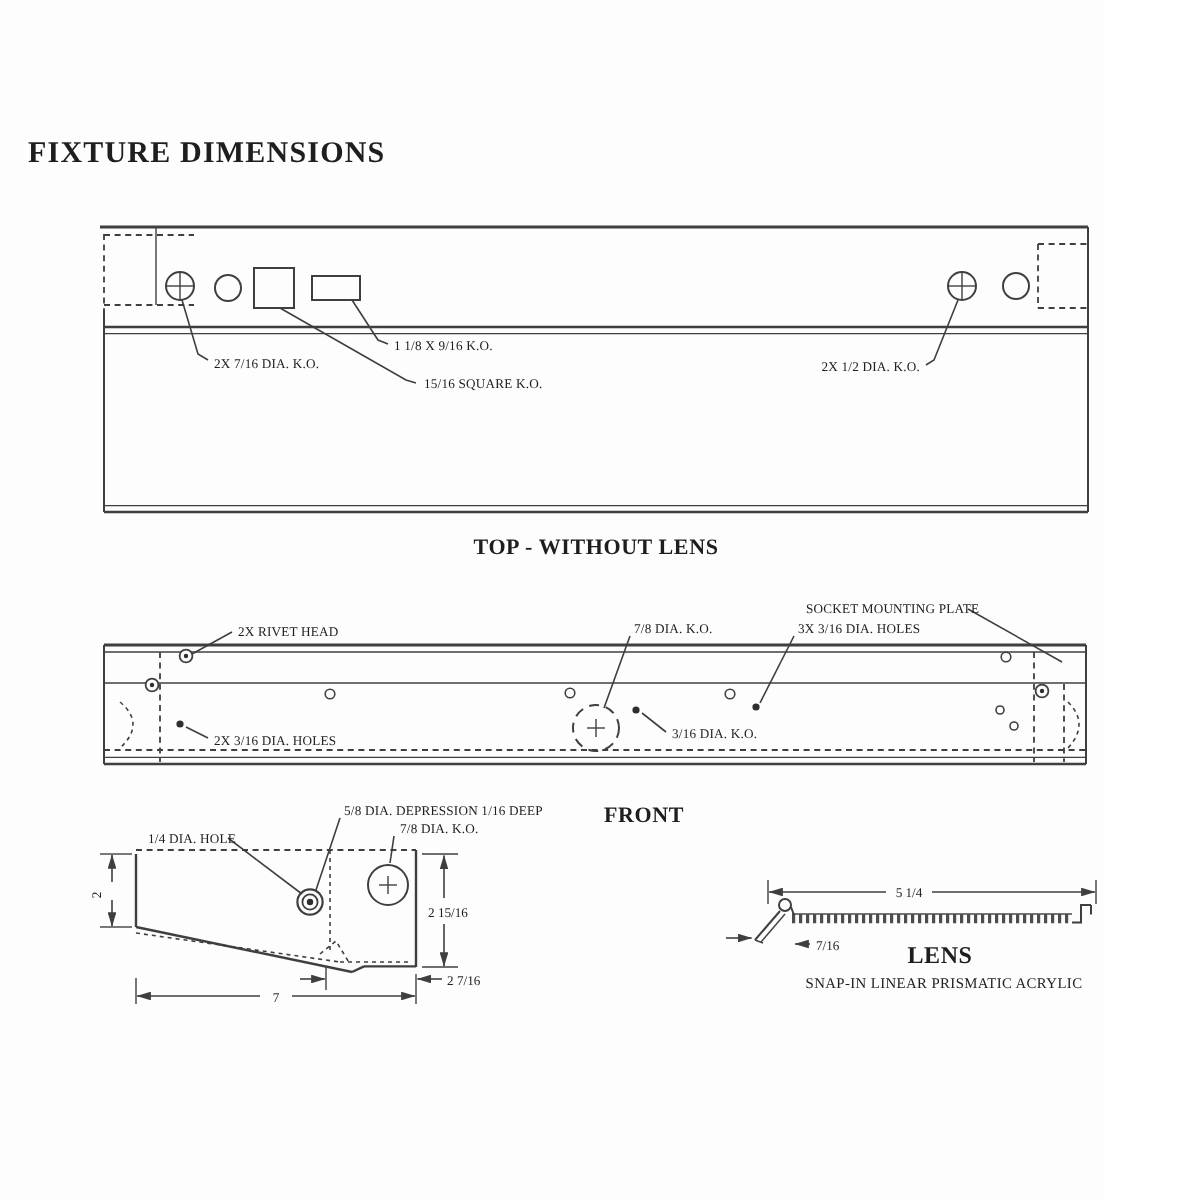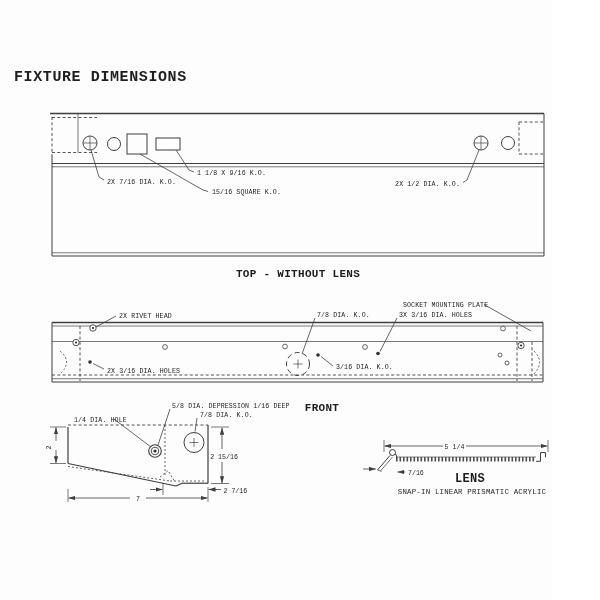--- a/index.html
+++ b/index.html
@@ -1,17 +1,17 @@
 <!DOCTYPE html>
 <html><head>
 <meta charset="utf-8">
 <style>
   html,body{margin:0;padding:0;background:#ffffff;}
   .stage{position:relative;width:552px;height:600px;background:#fdfdfd;overflow:hidden;
-         font-family:Liberation Mono, monospace;}
+         font-family:Liberation Serif, serif;}
   svg{display:block}
   .ln{stroke:#3f3f3f;fill:none;stroke-width:1;}
   .thk{stroke-width:1.5;}
   .med{stroke-width:1.2;}
   .thin{stroke-width:0.7;}
   .dash{stroke-dasharray:3 2.3;stroke-width:0.9;}
   .dash2{stroke-dasharray:2 2;stroke-width:0.8;}
   .lead{stroke:#3f3f3f;fill:none;stroke-width:0.8;}
   .hole{stroke:#3f3f3f;fill:#fdfdfd;}
   .dot{fill:#2e2e2e;stroke:none;}

